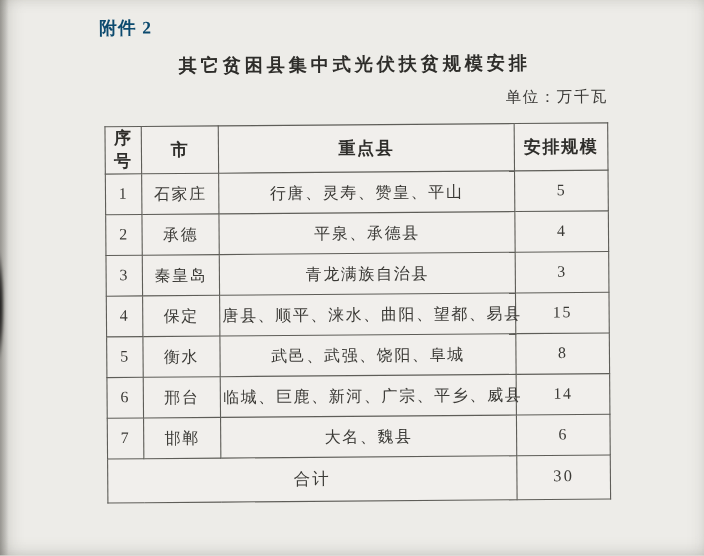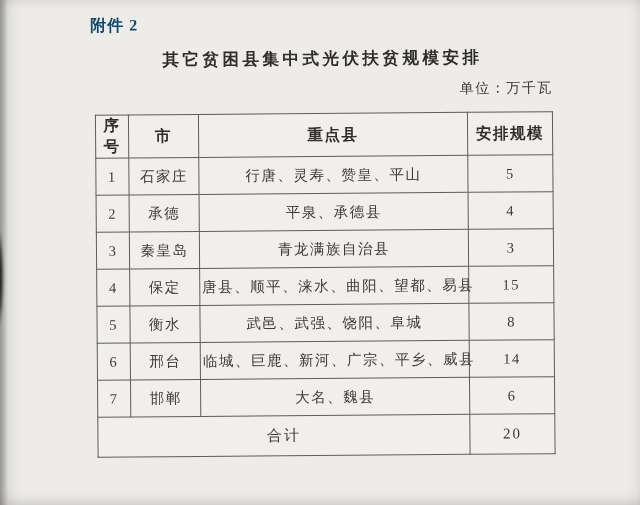--- a/index.html
+++ b/index.html
@@ -199,18 +199,18 @@
         <td class="num-cell">14</td>
       </tr>
       <tr>
         <td class="num-cell">7</td>
         <td>邯郸</td>
         <td class="counties-cell">大名、魏县</td>
         <td class="num-cell">6</td>
       </tr>
       <tr class="total-row">
         <td colspan="3">合计</td>
-        <td class="num-cell">20</td>
+        <td class="num-cell">30</td>
       </tr>
     </tbody>
   </table>
 
 </div>
 
 </body></html>

